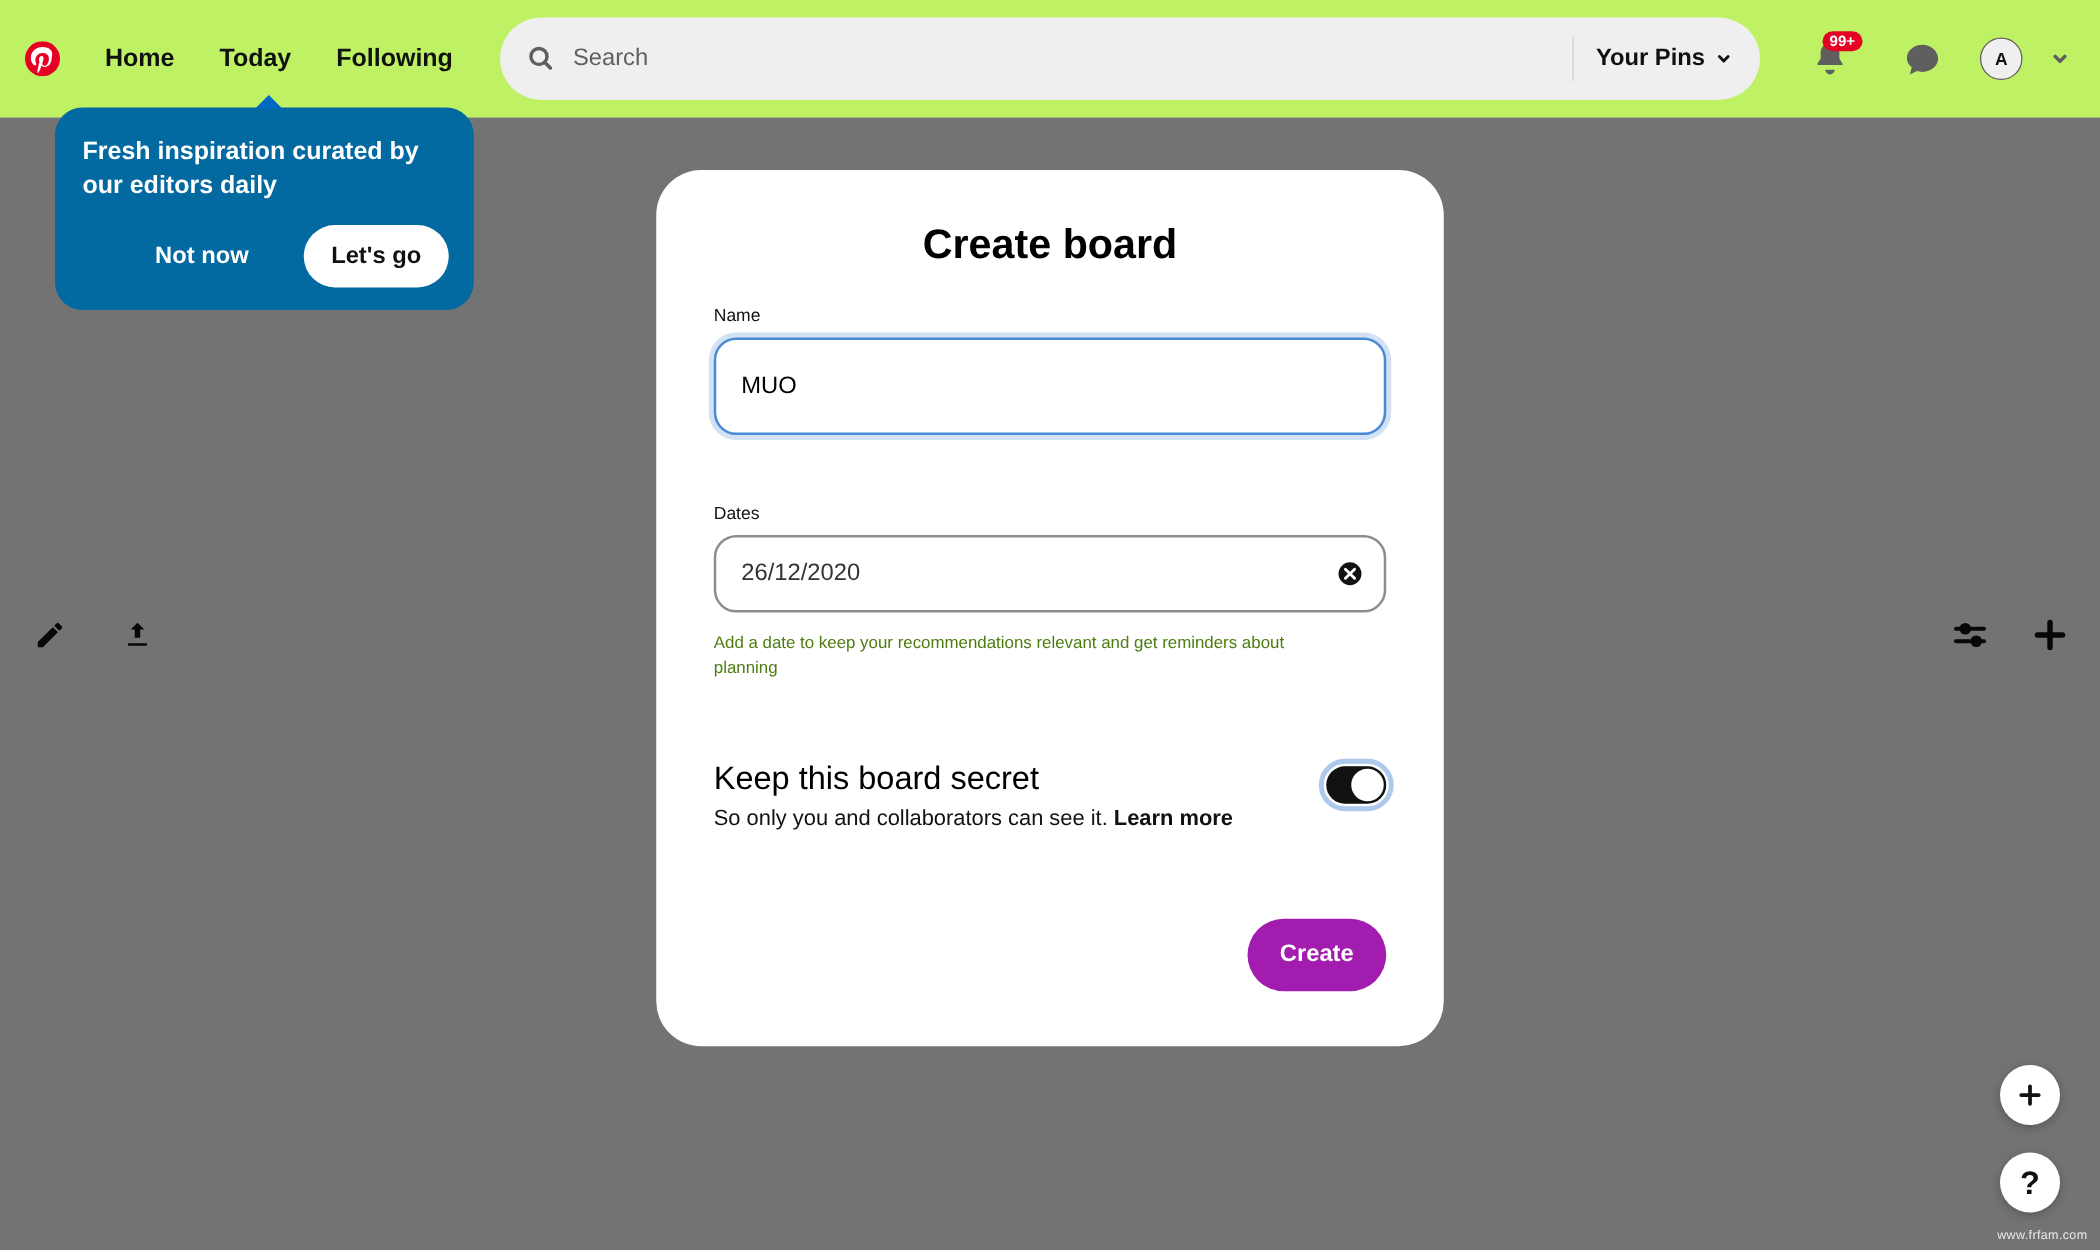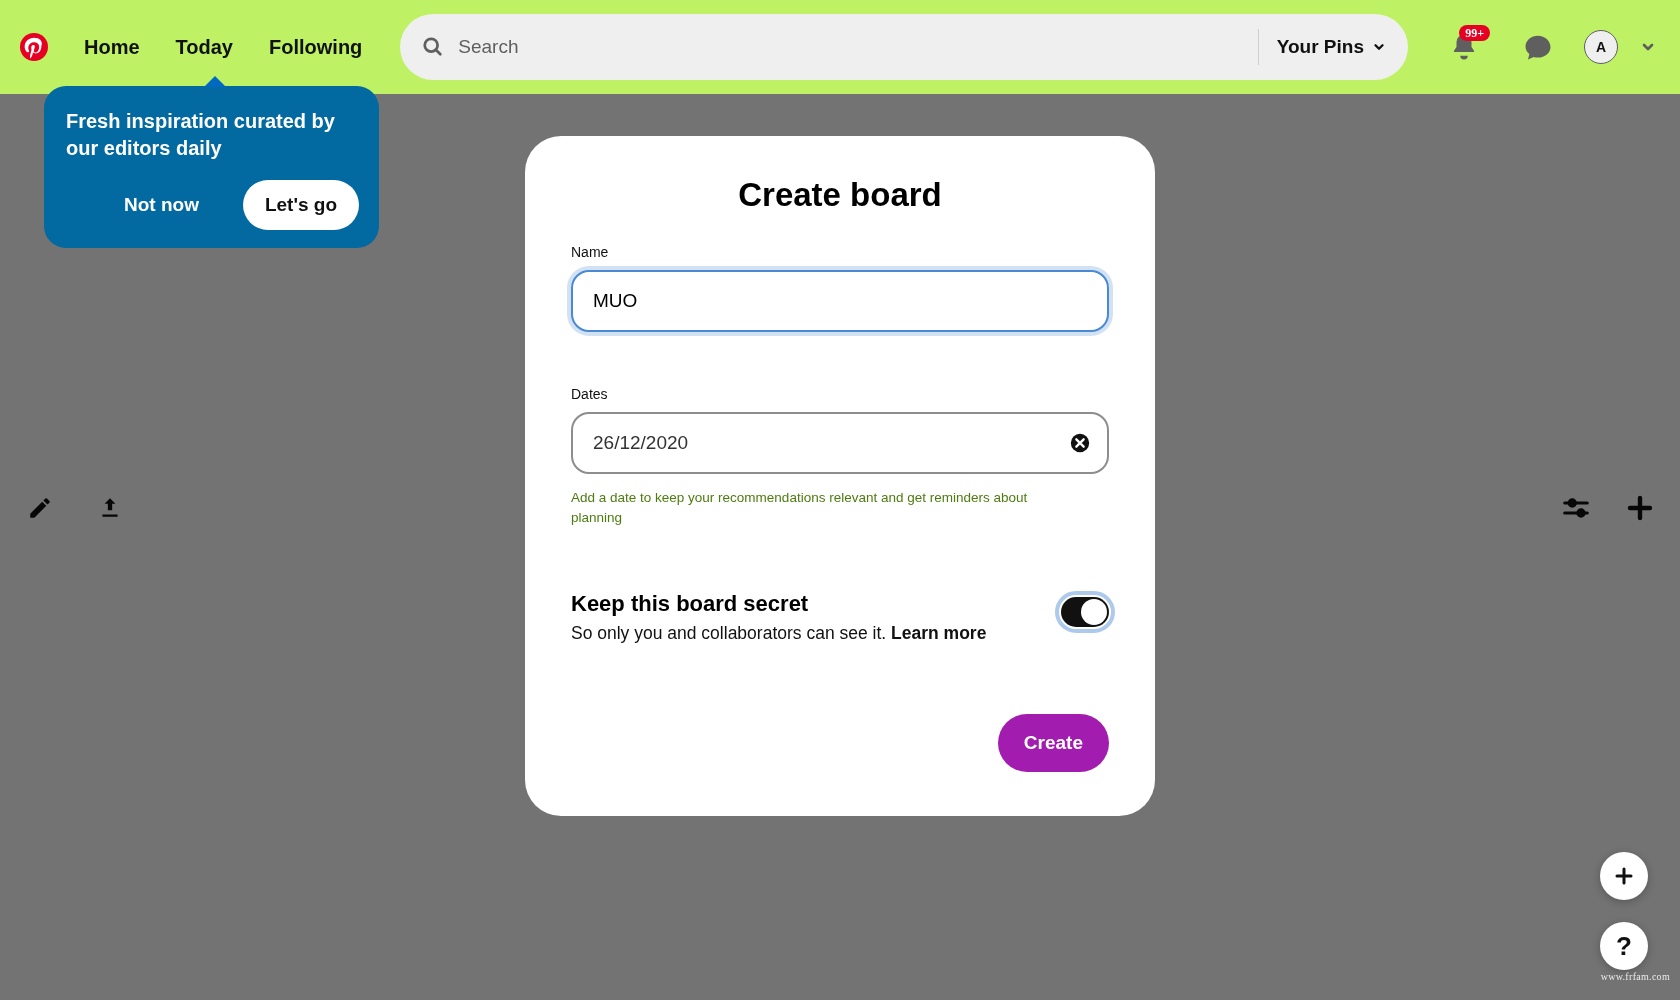--- a/index.html
+++ b/index.html
@@ -44,21 +44,21 @@
   }
   .right-icons { display: flex; align-items: center; gap: 18px; margin-left: 8px; }
   .icon-btn {
     width: 56px; height: 56px; border-radius: 50%;
     display: flex; align-items: center; justify-content: center;
     position: relative; cursor: pointer; color: #5f5f5f;
   }
   .badge {
     position: absolute; top: 6px; right: 2px;
     background: #e60023; color: #fff; font-size: 12px; font-weight: 700;
-    border-radius: 11px; padding: 2px 6px; line-height: 1; font-family: Liberation Serif, serif;
+    border-radius: 11px; padding: 2px 6px; line-height: 1;
   }
   .avatar {
     width: 34px; height: 34px; border-radius: 50%;
     border: 1.5px solid #5f5f5f; display: flex; align-items: center; justify-content: center;
     font-size: 14px; font-weight: 600; color: #111; background:#efefef;
   }
   .caret { color: #5f5f5f; cursor: pointer; padding: 4px; }
 
   
   .tooltip {
@@ -98,42 +98,42 @@
 
   
   .modal {
     position: absolute; top: 136px; left: 50%; transform: translateX(-50%);
     width: 630px; background: #fff; border-radius: 36px;
     padding: 40px 46px 44px 46px;
   }
   .modal-title { font-size: 33px; font-weight: 700; text-align: center; margin-bottom: 30px; }
   .field-label { font-size: 14px; color: #111; margin-bottom: 10px; }
   .text-input {
-    width: 100%; height: 62px; border: 2px solid #4a8ad4; border-radius: 18px;
+    width: 100%; height: 78px; border: 2px solid #4a8ad4; border-radius: 18px;
     padding: 12px 20px; font-size: 19px; outline: none;
     box-shadow: 0 0 0 4px rgba(74,138,212,0.25);
   }
   .dates-block { margin-top: 54px; }
   .date-wrap { position: relative; }
   .date-input {
     width: 100%; height: 62px; border: 2px solid #8d8d8d; border-radius: 18px;
     padding: 0 54px 0 20px; font-size: 19px; outline: none; color: #333;
   }
   .clear-btn {
     position: absolute; right: 18px; top: 50%; transform: translateY(-50%);
     width: 22px; height: 22px; cursor: pointer;
   }
   .helper {
     font-size: 13.5px; color: #4d7c0f; margin-top: 14px; line-height: 1.5;
     max-width: 500px;
   }
   .secret-row {
     margin-top: 62px; display: flex; align-items: flex-start; justify-content: space-between;
   }
-  .secret-title { font-size: 22px; font-weight: 700; margin-bottom: 6px; }
+  .secret-title { font-size: 26px; font-weight: 400; margin-bottom: 6px; }
   .secret-desc { font-size: 17.5px; color: #111; }
   .secret-desc .learn { font-weight: 700; cursor: pointer; }
   .toggle {
     width: 48px; height: 30px; border-radius: 15px; background: #111;
     position: relative; flex-shrink: 0; margin-top: 6px;
     outline: 4px solid rgba(74,138,212,0.45); outline-offset: 2px;
   }
   .toggle .knob {
     position: absolute; right: 2px; top: 2px; width: 26px; height: 26px;
     background: #fff; border-radius: 50%;
@@ -146,24 +146,23 @@
 
   
   .fab-col { position: absolute; right: 32px; bottom: 30px; display: flex; flex-direction: column; gap: 22px; }
   .fab {
     width: 48px; height: 48px; border-radius: 50%; background: #fff;
     box-shadow: 0 2px 8px rgba(0,0,0,0.25);
     display: flex; align-items: center; justify-content: center;
     font-size: 26px; font-weight: 700; cursor: pointer; color: #111;
   }
   .watermark {
-    position: absolute; right: 10px; bottom: 18px;
+    position: absolute; right: 10px; bottom: 6px;
     font-size: 10px; color: rgba(255,255,255,0.85);
     letter-spacing: 0.3px;
-    font-family: Liberation Serif, serif;
   }
 
   svg { display: block; }
 </style>
 </head>
 <body>
 
 <div class="header">
   <div class="logo">
     <svg viewBox="0 0 24 24">

